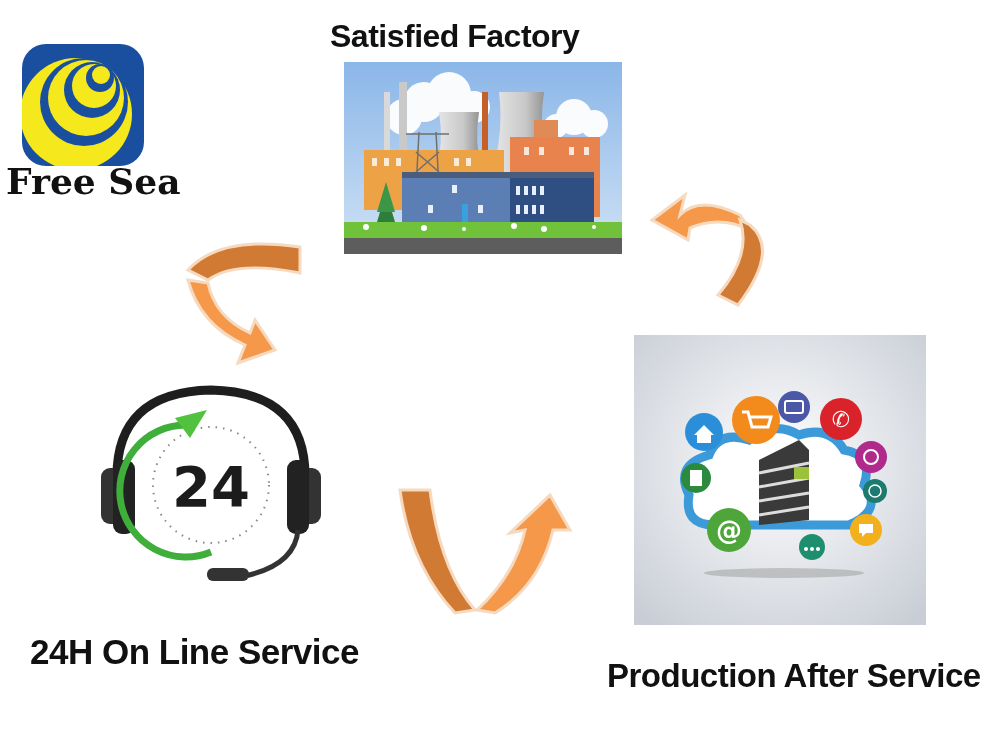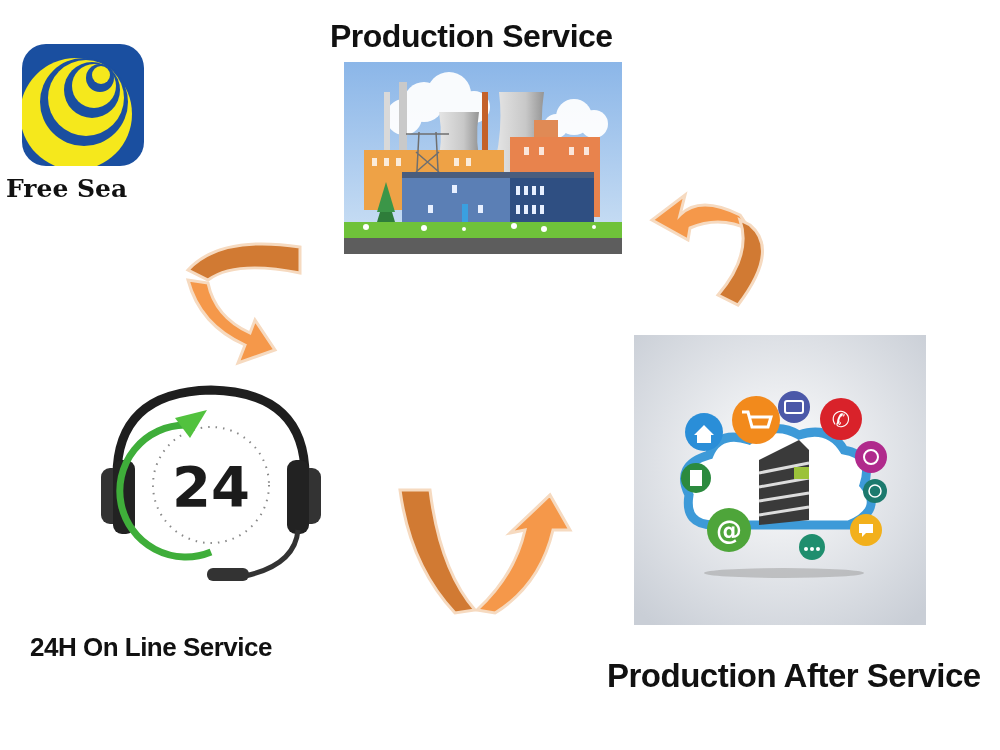--- a/index.html
+++ b/index.html
@@ -1,24 +1,24 @@
 <!DOCTYPE html>
 <html><head>
 <meta charset="utf-8">
 <style>
   html,body{margin:0;padding:0;background:#fff;}
   body{width:1000px;height:750px;position:relative;overflow:hidden;font-family:"Liberation Sans",sans-serif;}
   .abs{position:absolute;}
   .label{font-family:"Liberation Sans",sans-serif;font-weight:bold;color:#111;white-space:nowrap;letter-spacing:-0.5px;}
   #logo{left:22px;top:44px;width:122px;height:122px;}
-  #brand{left:6px;top:174px;font-family:"DejaVu Serif","Liberation Serif",serif;font-weight:900;font-size:25px;color:#111;letter-spacing:0px;text-align:right;}
+  #brand{left:6px;top:160px;font-family:"DejaVu Serif","Liberation Serif",serif;font-weight:900;font-size:36px;color:#111;letter-spacing:0px;text-align:right;}
   #title-factory{left:330px;top:18px;font-size:32px;}
   #factory{left:344px;top:62px;width:278px;height:192px;}
   #headset{left:95px;top:380px;width:232px;height:212px;}
-  #title-online{left:30px;top:632px;font-size:26px;}
+  #title-online{left:30px;top:632px;font-size:35px;}
   #cloud-panel{left:634px;top:335px;width:292px;height:290px;}
   #title-after{left:607px;top:657px;font-size:33px;}
   svg{display:block;}
 </style>
 </head>
 <body>
 
 <div id="logo" class="abs">
   <svg width="122" height="122" viewBox="0 0 122 122">
     <defs>
@@ -33,21 +33,21 @@
       <circle cx="64" cy="54" r="38" fill="#f5e81c"></circle>
       <circle cx="70" cy="46" r="28" fill="#1a4fa0"></circle>
       <circle cx="72" cy="42" r="22" fill="#f5e81c"></circle>
       <circle cx="78" cy="34" r="14" fill="#1a4fa0"></circle>
       <circle cx="79" cy="31" r="9" fill="#f5e81c"></circle>
     </g>
   </svg>
 </div>
 <div id="brand" class="abs">Free Sea</div>
 
-<div id="title-factory" class="abs label">Production Service</div>
+<div id="title-factory" class="abs label">Satisfied Factory</div>
 <div id="factory" class="abs">
   <svg width="278" height="192" viewBox="0 0 278 192">
     <defs>
       <linearGradient id="sky" x1="0" y1="0" x2="0" y2="1">
         <stop offset="0" stop-color="#8bb6e8"></stop>
           <stop offset="1" stop-color="#cfe2f5"></stop>
       </linearGradient>
       <linearGradient id="tower" x1="0" y1="0" x2="1" y2="0">
         <stop offset="0" stop-color="#e8e8e8"></stop>
           <stop offset="0.6" stop-color="#c8c8c8"></stop>

